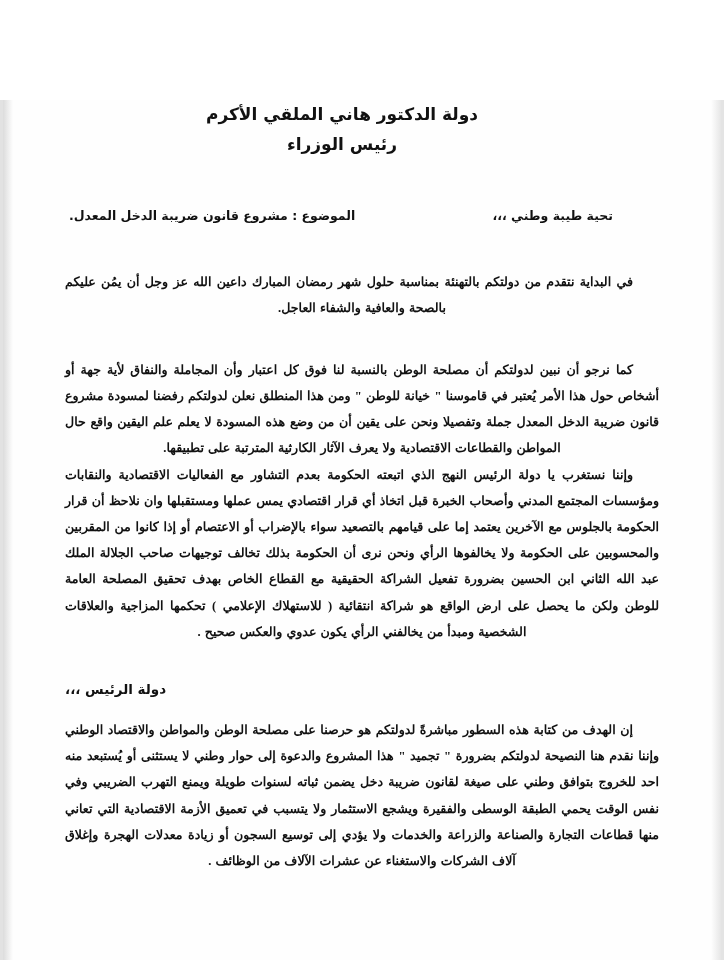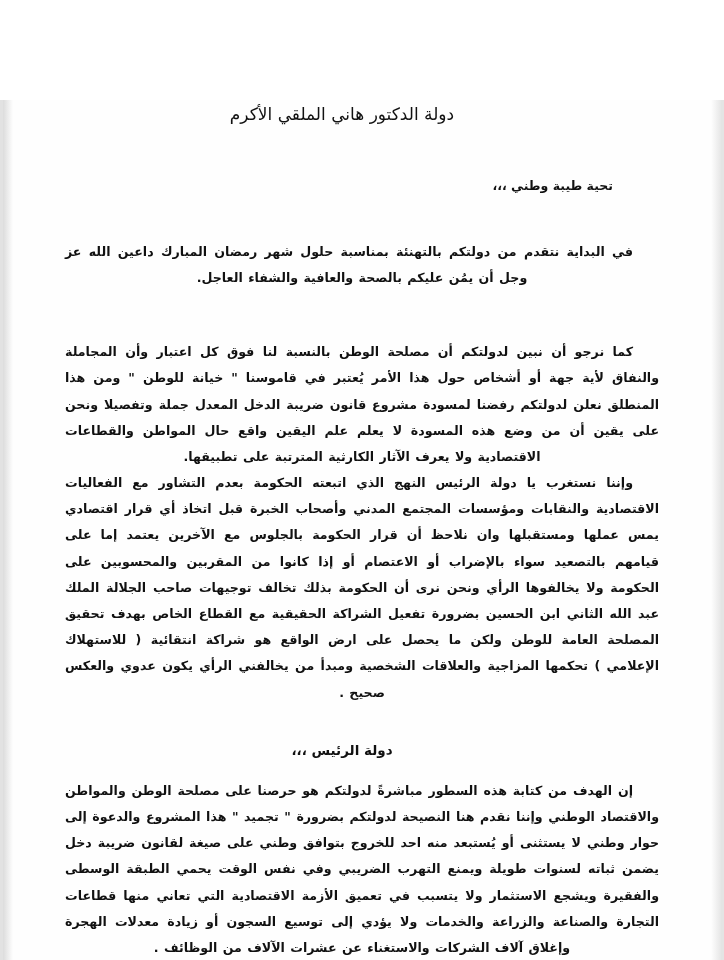--- a/index.html
+++ b/index.html
@@ -46,21 +46,21 @@
   .content {
     position: relative;
     z-index: 2;
     padding: 0 62px;
   }
 
   
   .addressee {
     margin-top: 100px;
     text-align: center;
-    font-weight: normal;
+    font-weight: bold;
     font-size: 17px;
     line-height: 1.75;
     letter-spacing: 0px;
     margin-right: 40px;
   }
   .addressee .line2 {
     display: block;
   }
 
   
@@ -83,52 +83,55 @@
 
   
   .para {
     font-size: 12.6px;
     line-height: 2.08;
     text-align: justify;
     text-align-last: center;
     font-weight: bold;
     margin: 0;
     word-spacing: 1px;
+    font-family: Liberation Serif, serif;
   }
   .p1 { margin-top: 46px; }
-  .p2 { margin-top: 48px; }
+  .p2 { margin-top: 36px; }
   .p3 { }
   .p4 { margin-top: 20px; }
 
   .para .indent {
     display: inline-block;
     width: 26px;
   }
 
   
   .second-salutation {
     margin-top: 36px;
-    text-align: center;
+    text-align: left;
     font-weight: bold;
     font-size: 13.5px;
     margin-right: 40px;
   }
 </style>
 </head>
 <body>
 
 <div id="page">
   <div class="content">
 
     <div class="addressee">
       <span>دولة الدكتور هاني الملقي الأكرم</span>
+      <span class="line2">رئيس الوزراء</span>
     </div>
 
     <div class="subject-row">
       <div class="greeting">تحية طيبة وطني ،،،</div>
+      <div class="subject">الموضوع : مشروع قانون ضريبة الدخل المعدل.</div>
     </div>
 
     <p class="para p1"><span class="indent"></span><span>في البداية نتقدم من دولتكم بالتهنئة بمناسبة حلول شهر رمضان المبارك داعين الله عز وجل أن يمُن عليكم بالصحة والعافية والشفاء العاجل.</span></p>
 
     <p class="para p2"><span class="indent"></span><span>كما نرجو أن نبين لدولتكم أن مصلحة الوطن بالنسبة لنا فوق كل اعتبار وأن المجاملة والنفاق لأية جهة أو أشخاص حول هذا الأمر يُعتبر في قاموسنا " خيانة للوطن " ومن هذا المنطلق نعلن لدولتكم رفضنا لمسودة مشروع قانون ضريبة الدخل المعدل جملة وتفصيلا ونحن على يقين أن من وضع هذه المسودة لا يعلم علم اليقين واقع حال المواطن والقطاعات الاقتصادية ولا يعرف الآثار الكارثية المترتبة على تطبيقها.</span></p>
 
     <p class="para p3"><span class="indent"></span><span>وإننا نستغرب يا دولة الرئيس النهج الذي اتبعته الحكومة بعدم التشاور مع الفعاليات الاقتصادية والنقابات ومؤسسات المجتمع المدني وأصحاب الخبرة قبل اتخاذ أي قرار اقتصادي يمس عملها ومستقبلها وان نلاحظ أن قرار الحكومة بالجلوس مع الآخرين يعتمد إما على قيامهم بالتصعيد سواء بالإضراب أو الاعتصام أو إذا كانوا من المقربين والمحسوبين على الحكومة ولا يخالفوها الرأي ونحن نرى أن الحكومة بذلك تخالف توجيهات صاحب الجلالة الملك عبد الله الثاني ابن الحسين بضرورة  تفعيل الشراكة الحقيقية مع القطاع الخاص بهدف تحقيق المصلحة العامة للوطن ولكن ما يحصل على ارض الواقع هو شراكة انتقائية ( للاستهلاك الإعلامي ) تحكمها المزاجية والعلاقات الشخصية ومبدأ من يخالفني الرأي يكون عدوي والعكس صحيح .</span></p>
 
     <div class="second-salutation">دولة الرئيس ،،،</div>
 

